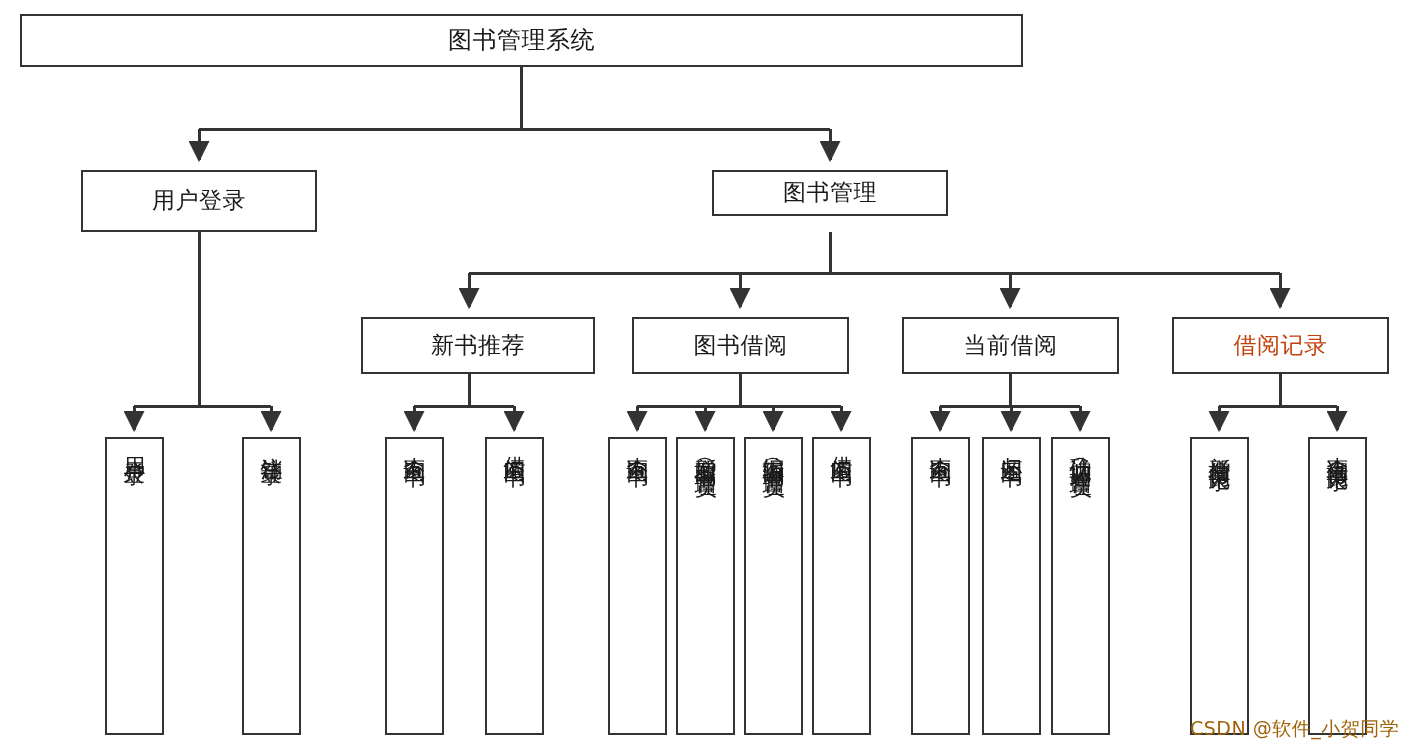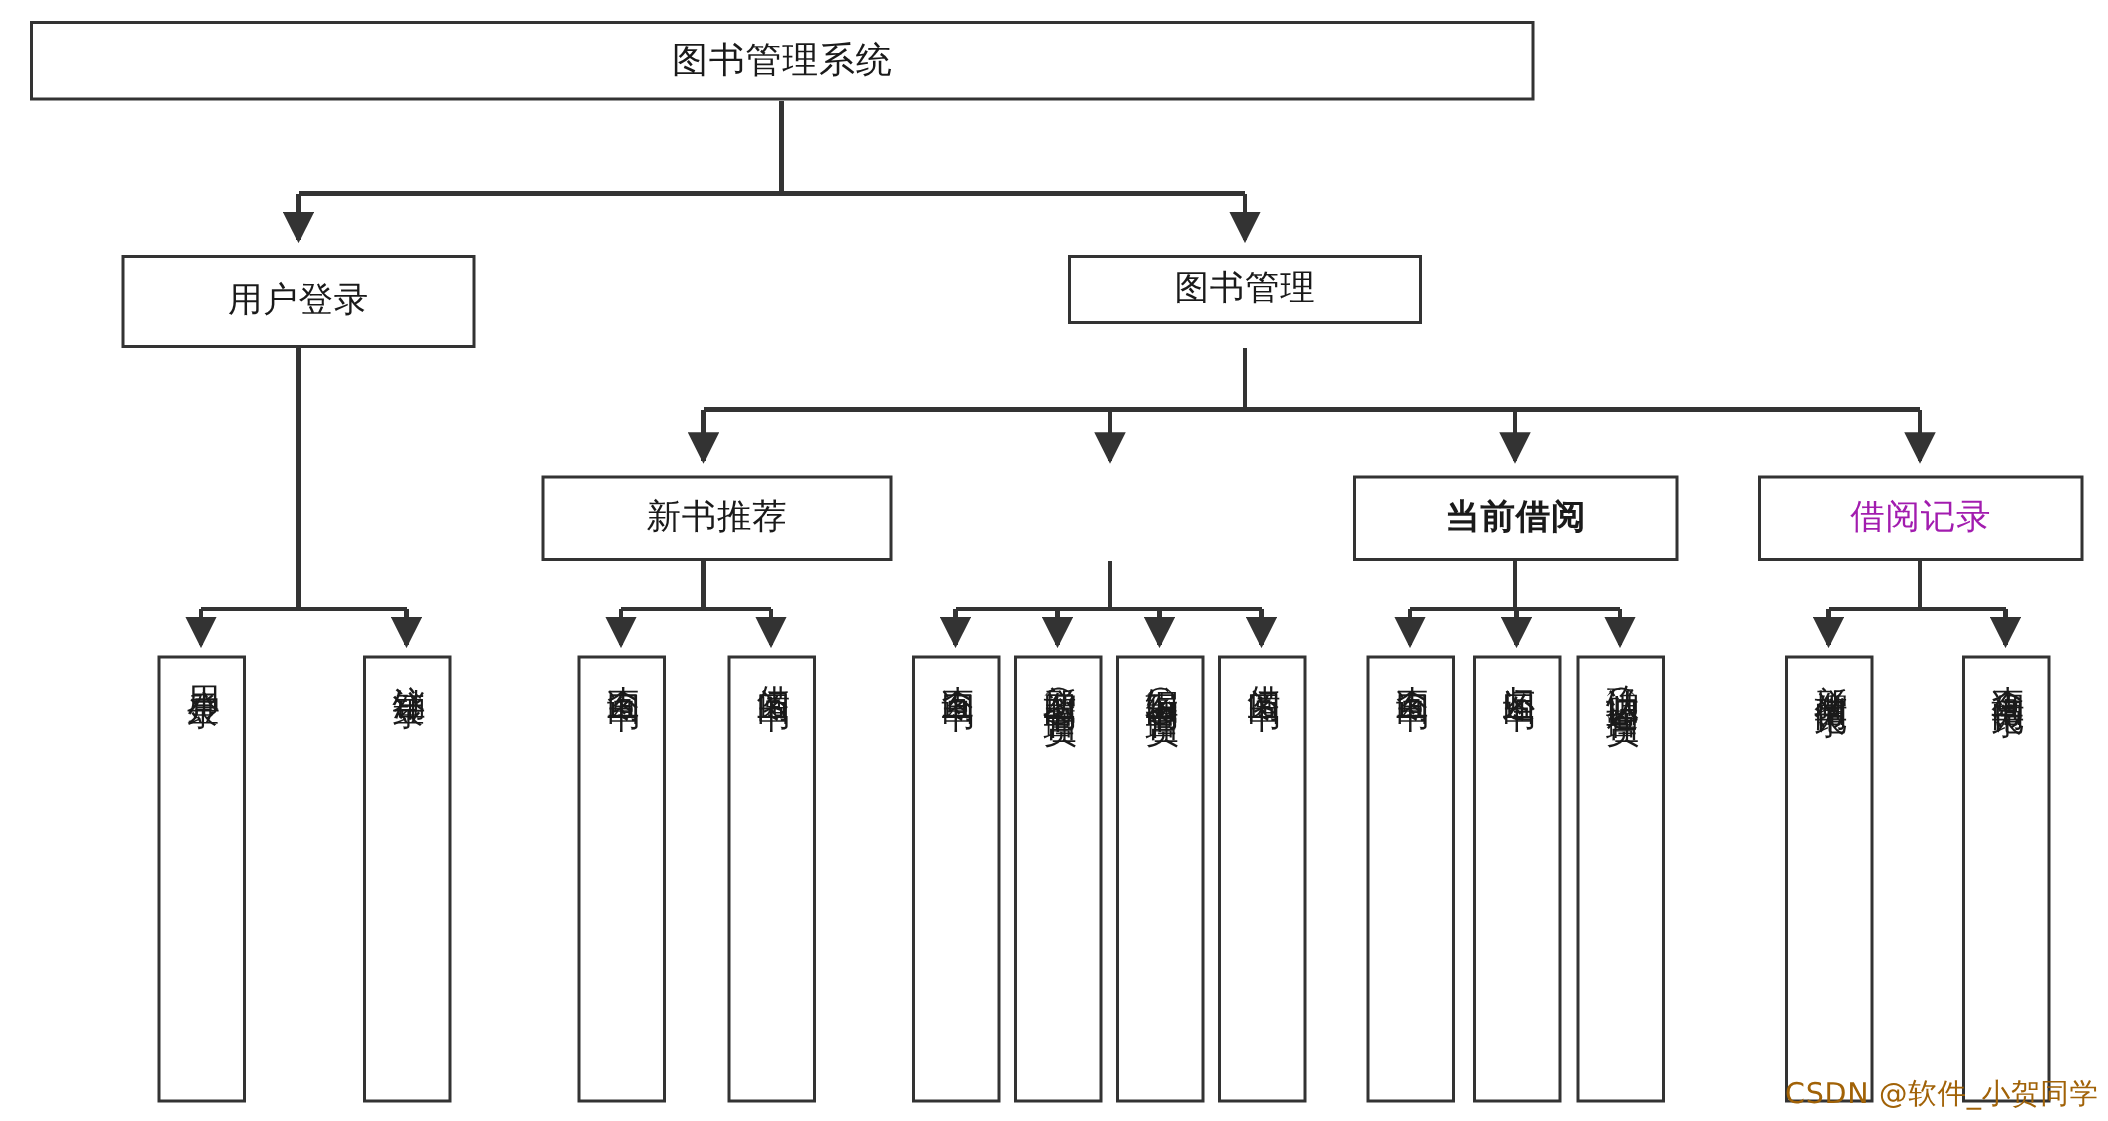--- a/index.html
+++ b/index.html
@@ -134,24 +134,27 @@
   <div class="node h" style="left: 81px; top: 170px; width: 236px; height: 62px; background: rgb(255, 255, 255); border-color: rgb(51, 51, 51); color: rgb(26, 26, 26);">
     <span class="node-label">用户登录</span>
   </div>
   <div class="node h" style="left: 712px; top: 170px; width: 236px; height: 46px; background: rgb(255, 255, 255); border-color: rgb(51, 51, 51); color: rgb(26, 26, 26);">
     <span class="node-label">图书管理</span>
   </div>
 
   <div class="node h" style="left: 361px; top: 317px; width: 234px; height: 57px; background: rgb(255, 255, 255); border-color: rgb(51, 51, 51); color: rgb(26, 26, 26);">
     <span class="node-label">新书推荐</span>
   </div>
-  <div class="node h" style="left: 902px; top: 317px; width: 217px; height: 57px; background: rgb(255, 255, 255); border-color: rgb(51, 51, 51); color: rgb(26, 26, 26); font-weight: bold;">
+  <div class="node h" style="left: 632px; top: 317px; width: 217px; height: 57px; background: rgb(255, 255, 255); border-color: rgb(51, 51, 51); color: rgb(26, 26, 26);">
+    <span class="node-label">图书借阅</span>
+  </div>
+  <div class="node h" style="left: 902px; top: 317px; width: 217px; height: 57px; background: rgb(255, 255, 255); border-color: rgb(51, 51, 51); color: rgb(26, 26, 26);">
     <span class="node-label">当前借阅</span>
   </div>
-  <div class="node h" style="left: 1172px; top: 317px; width: 217px; height: 57px; background: rgb(255, 255, 255); border-color: rgb(51, 51, 51); color: #a21caf;">
+  <div class="node h" style="left: 1172px; top: 317px; width: 217px; height: 57px; background: rgb(255, 255, 255); border-color: rgb(51, 51, 51); color: #c2410c;">
     <span class="node-label">借阅记录</span>
   </div>
 
   <div class="node v" style="left: 105px; top: 437px; width: 59px; height: 298px; background: rgb(255, 255, 255); border-color: rgb(51, 51, 51); color: rgb(26, 26, 26);">
     <span class="node-label">用户登录</span>
   </div>
   <div class="node v" style="left: 242px; top: 437px; width: 59px; height: 298px; background: rgb(255, 255, 255); border-color: rgb(51, 51, 51); color: rgb(26, 26, 26);">
     <span class="node-label">注销登录</span>
   </div>
   <div class="node v" style="left: 385px; top: 437px; width: 59px; height: 298px; background: rgb(255, 255, 255); border-color: rgb(51, 51, 51); color: rgb(26, 26, 26);">

